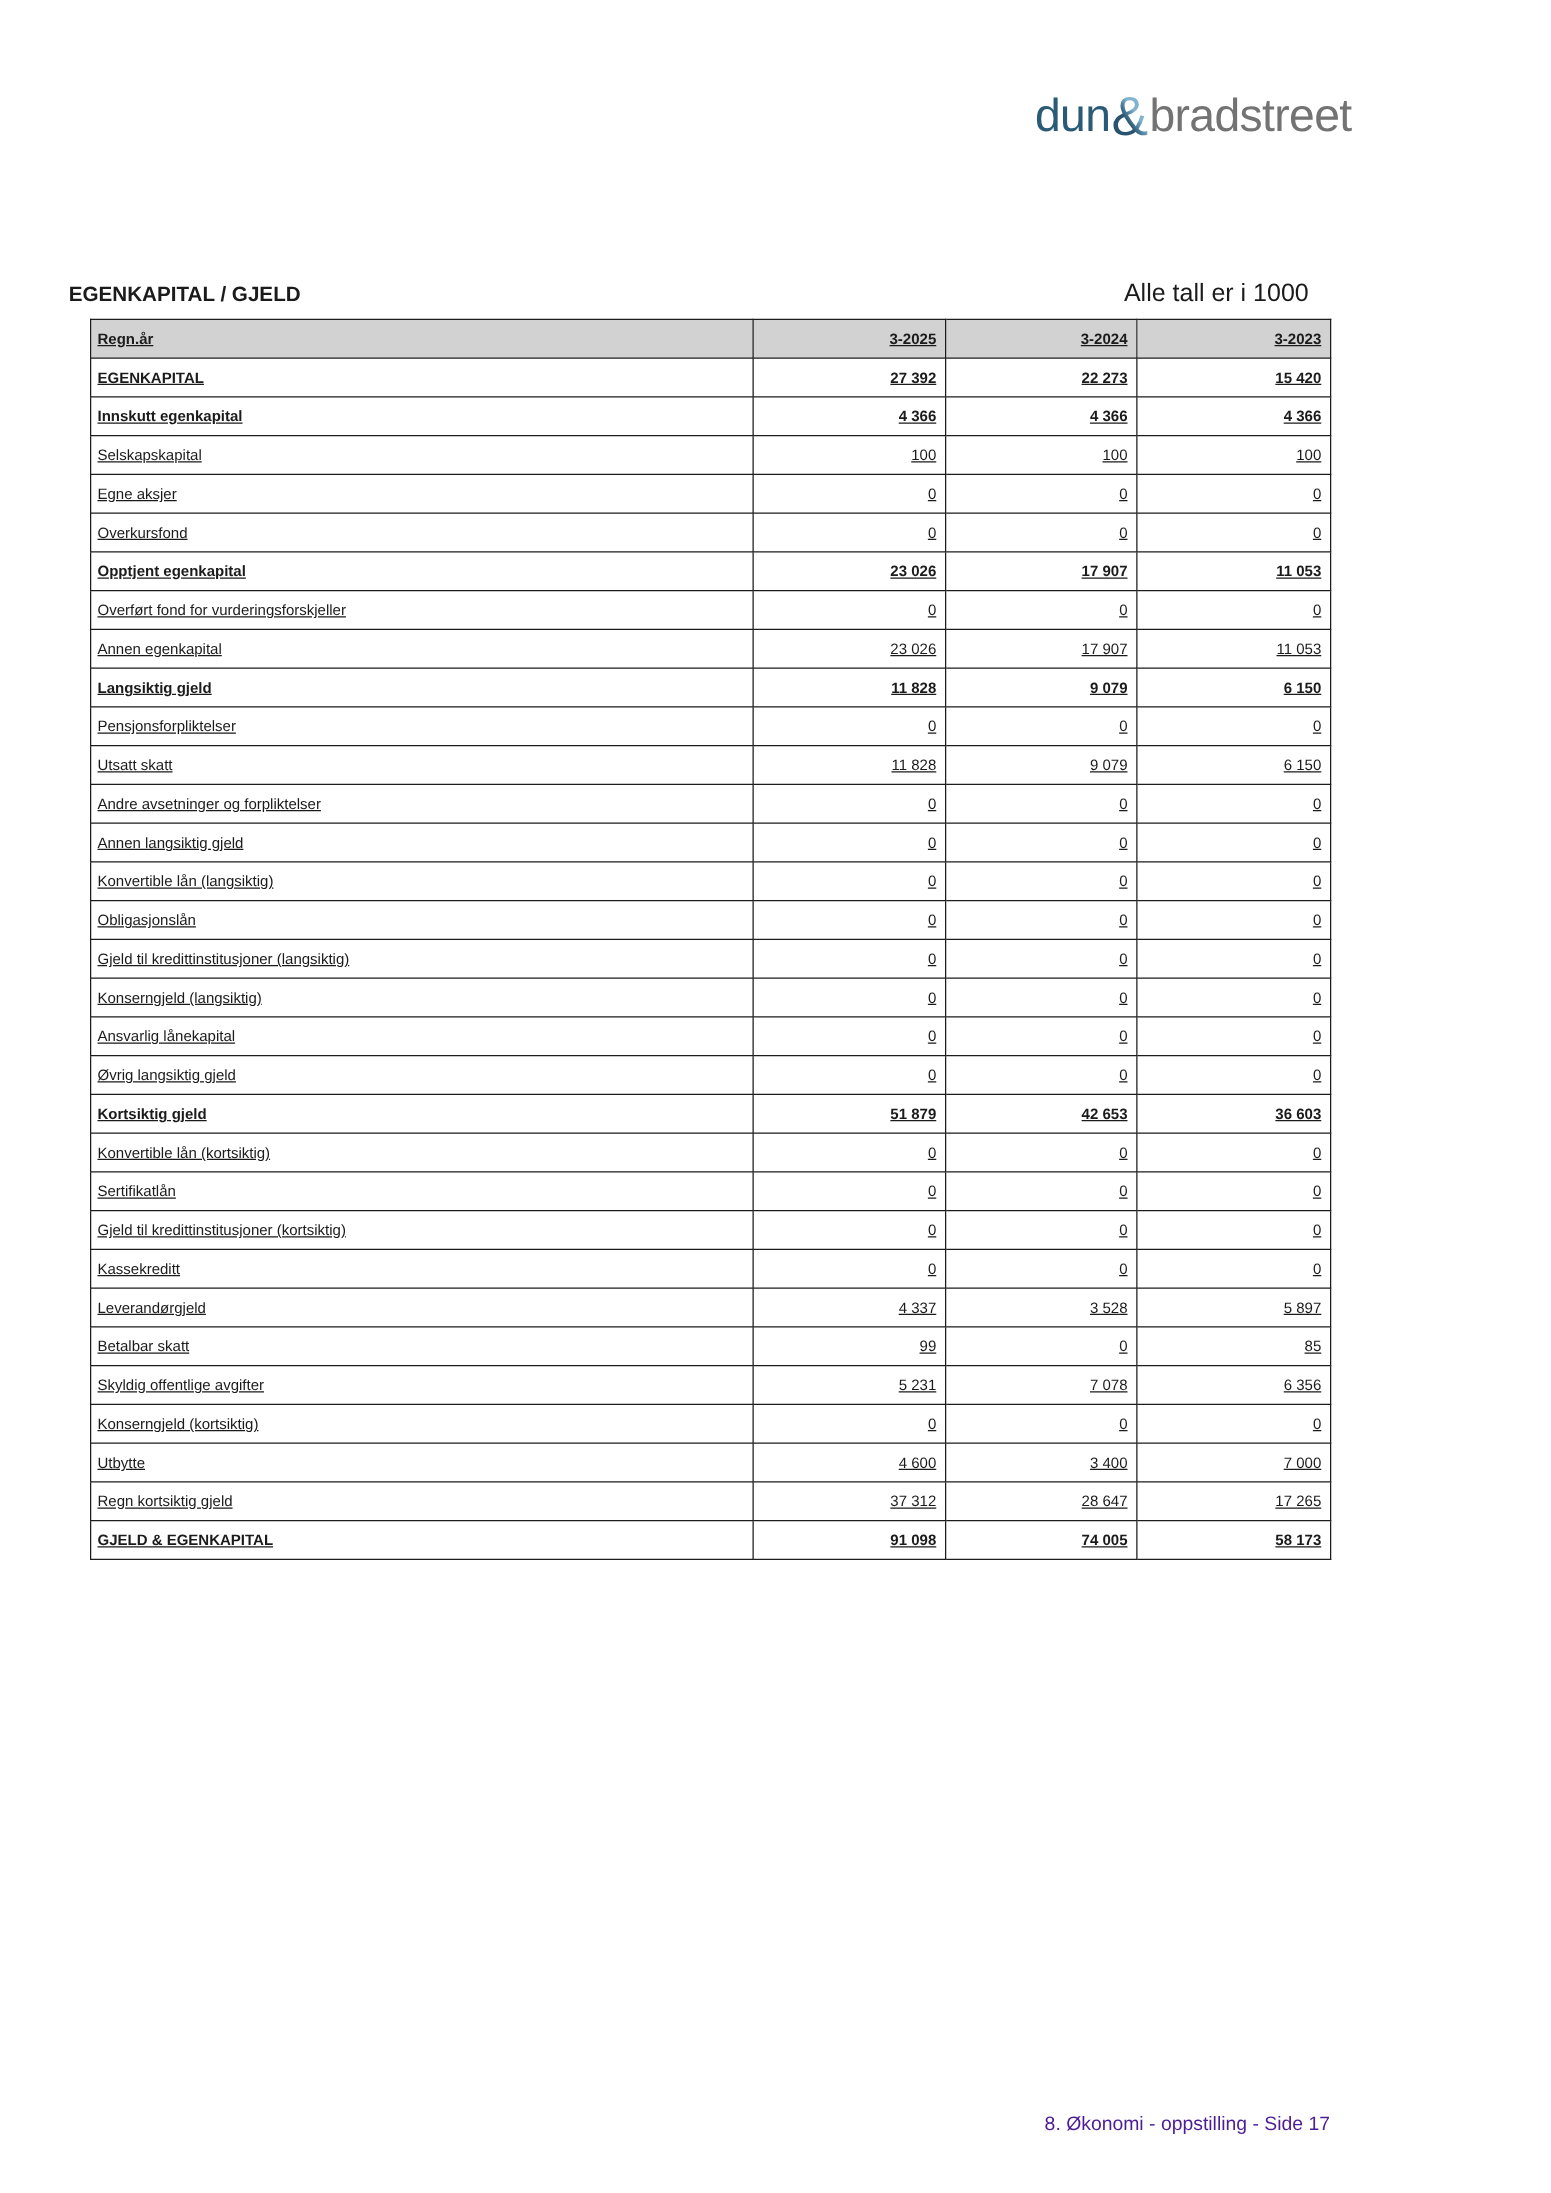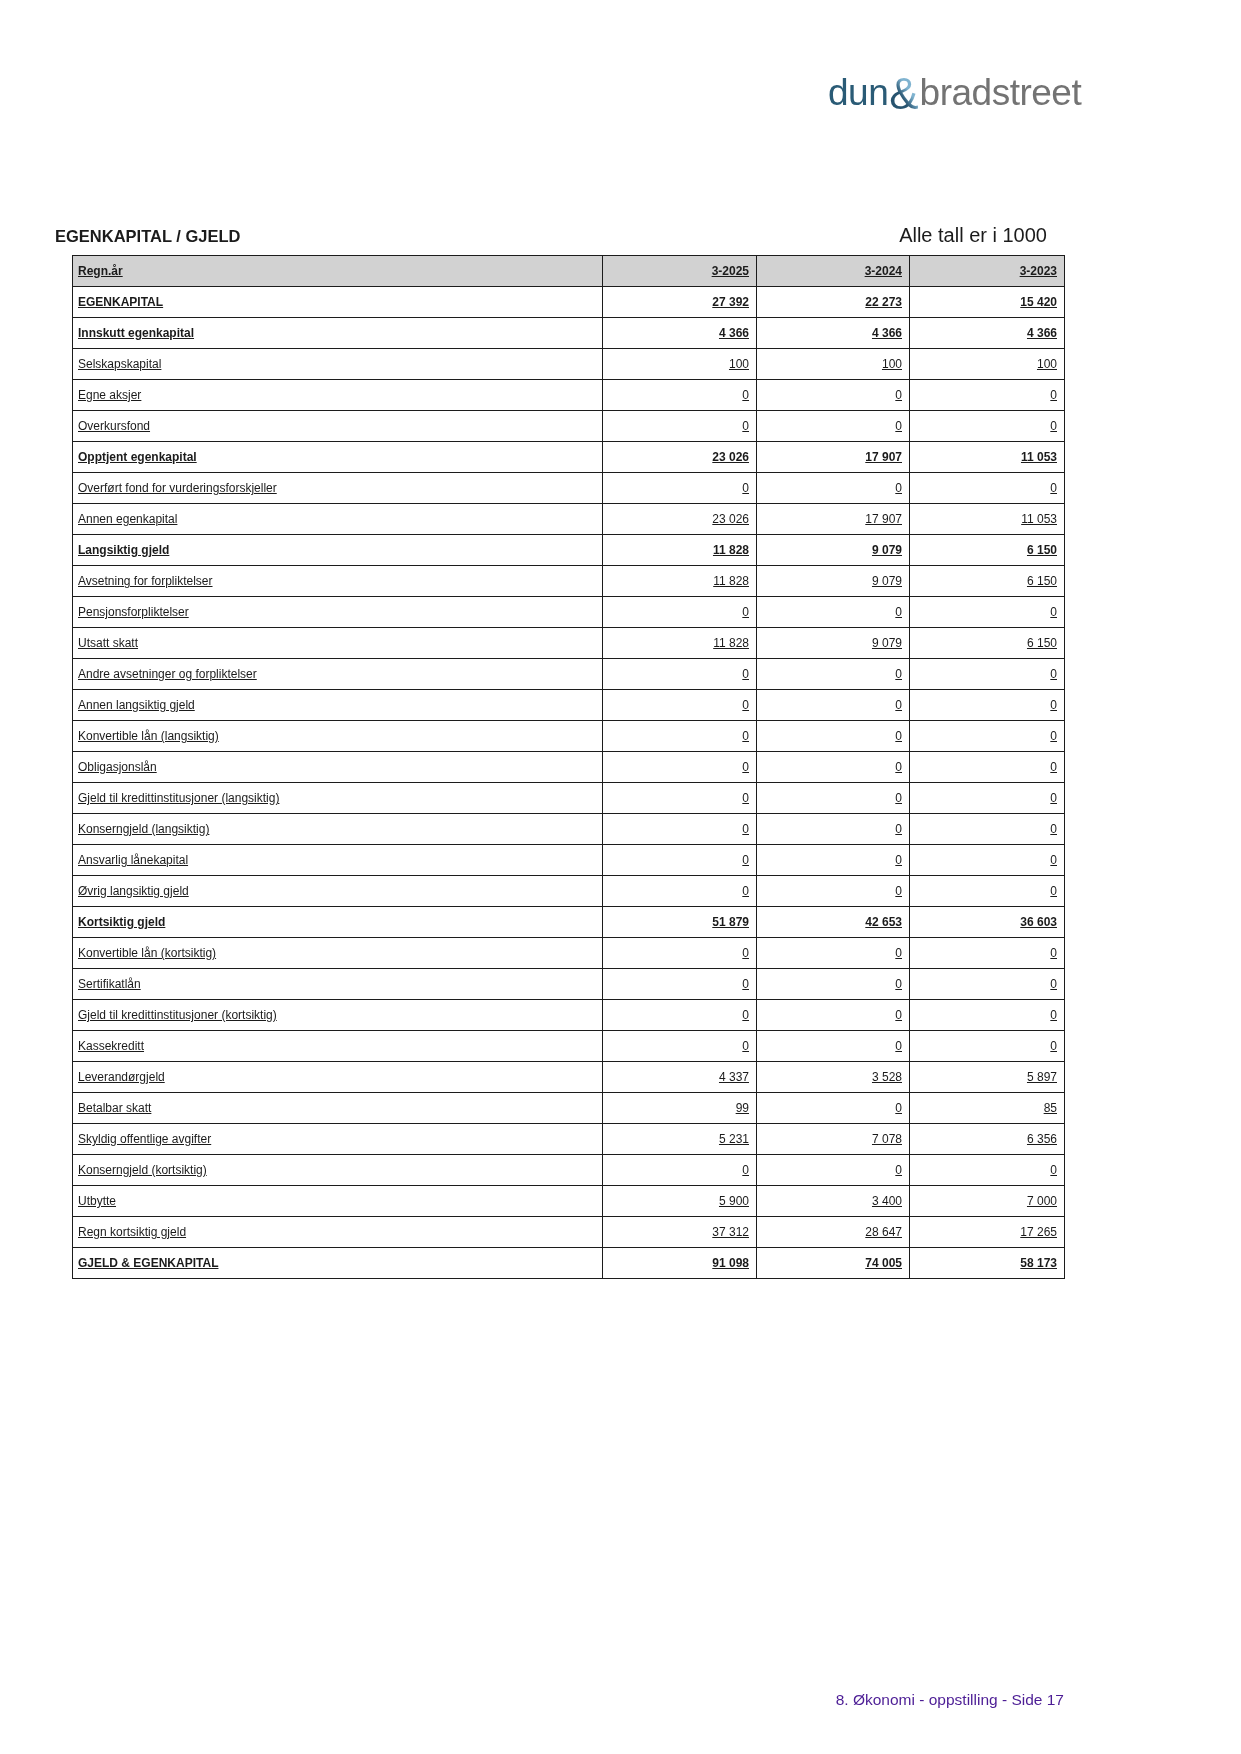--- a/index.html
+++ b/index.html
@@ -187,26 +187,20 @@
           <td class="cell-num">17 907</td>
           <td class="cell-num">11 053</td>
         </tr>
         <tr class="bold">
           <td class="cell-label">Langsiktig gjeld</td>
           <td class="cell-num">11 828</td>
           <td class="cell-num">9 079</td>
           <td class="cell-num">6 150</td>
         </tr>
         <tr>
-          <td class="cell-label">Avsetning for forpliktelser</td>
-          <td class="cell-num">11 828</td>
-          <td class="cell-num">9 079</td>
-          <td class="cell-num">6 150</td>
-        </tr>
-        <tr>
           <td class="cell-label">Pensjonsforpliktelser</td>
           <td class="cell-num">0</td>
           <td class="cell-num">0</td>
           <td class="cell-num">0</td>
         </tr>
         <tr>
           <td class="cell-label">Utsatt skatt</td>
           <td class="cell-num">11 828</td>
           <td class="cell-num">9 079</td>
           <td class="cell-num">6 150</td>
@@ -308,21 +302,21 @@
           <td class="cell-num">6 356</td>
         </tr>
         <tr>
           <td class="cell-label">Konserngjeld (kortsiktig)</td>
           <td class="cell-num">0</td>
           <td class="cell-num">0</td>
           <td class="cell-num">0</td>
         </tr>
         <tr>
           <td class="cell-label">Utbytte</td>
-          <td class="cell-num">5 900</td>
+          <td class="cell-num">4 600</td>
           <td class="cell-num">3 400</td>
           <td class="cell-num">7 000</td>
         </tr>
         <tr>
           <td class="cell-label">Regn kortsiktig gjeld</td>
           <td class="cell-num">37 312</td>
           <td class="cell-num">28 647</td>
           <td class="cell-num">17 265</td>
         </tr>
         <tr class="bold">

